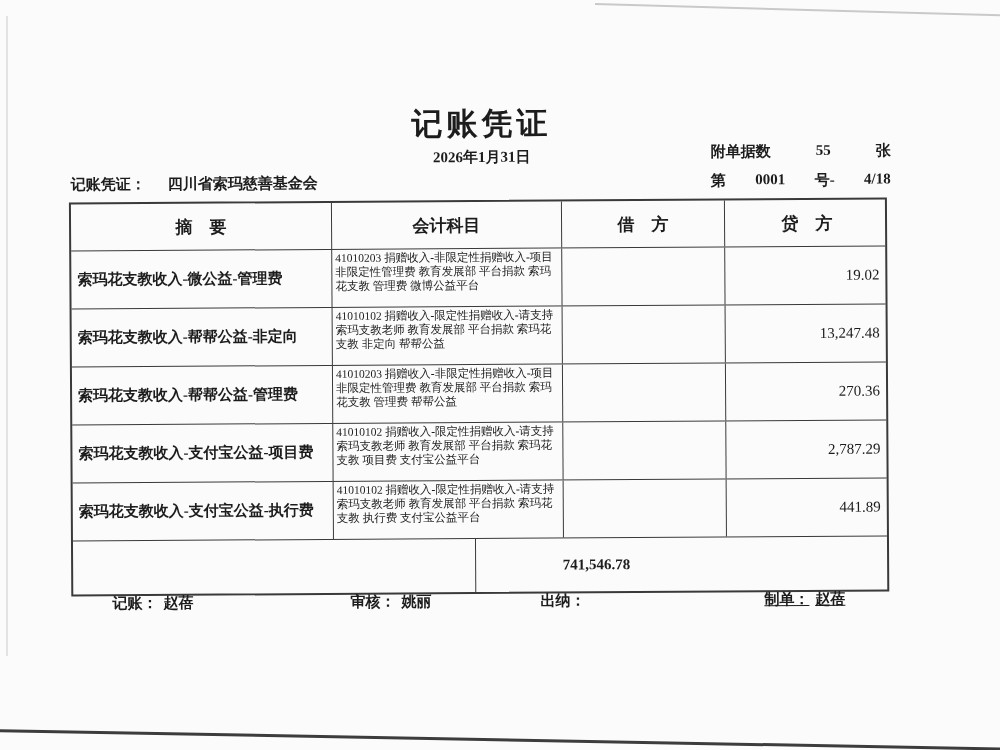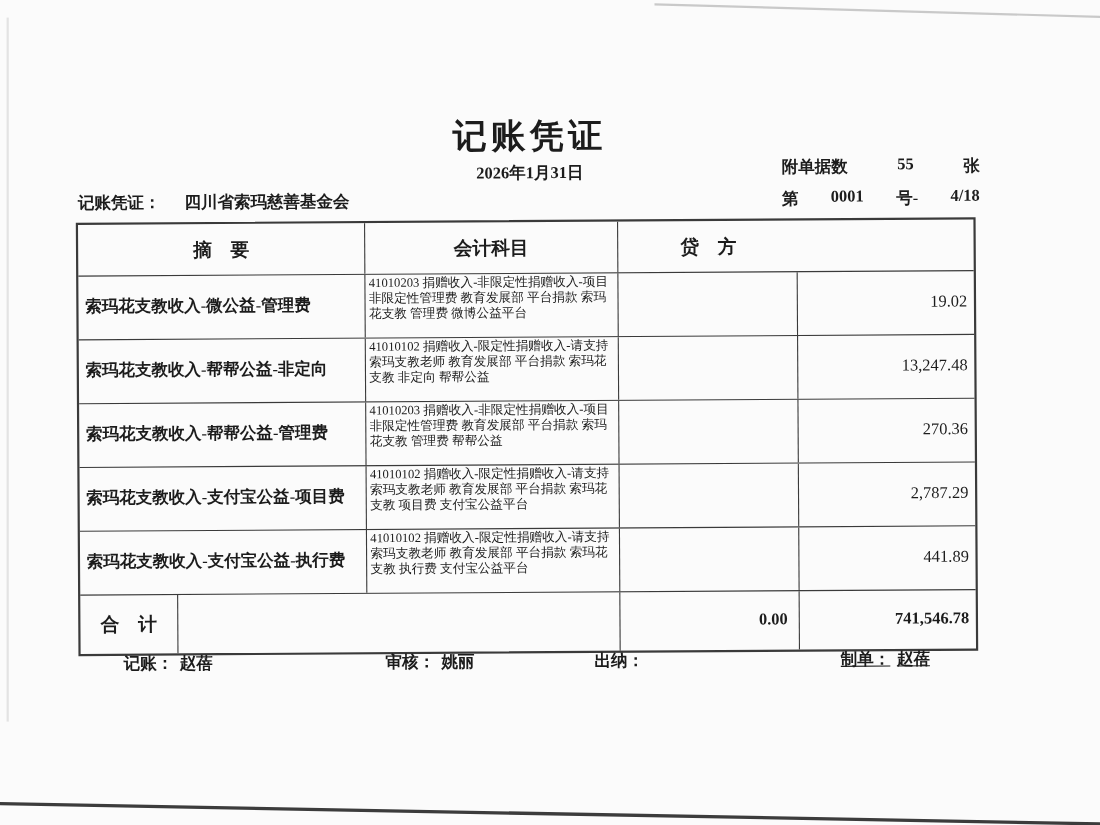--- a/index.html
+++ b/index.html
@@ -198,20 +198,21 @@
       <span>0001</span>
       <span>号-</span>
       <span>4/18</span>
     </div>
 
     <div class="vtable">
 
       <div class="vrow head-row">
         <div class="vcell c1">摘　要</div>
         <div class="vcell c2">会计科目</div>
+        <div class="vcell c3">借　方</div>
         <div class="vcell c4">贷　方</div>
       </div>
 
       <div class="vrow data-row">
         <div class="vcell c1 summary-cell">索玛花支教收入-微公益-管理费</div>
         <div class="vcell c2 account-cell">41010203 捐赠收入-非限定性捐赠收入-项目非限定性管理费 教育发展部 平台捐款 索玛花支教 管理费 微博公益平台</div>
         <div class="vcell c3 amount-cell"></div>
         <div class="vcell c4 amount-cell">19.02</div>
       </div>
 
@@ -237,23 +238,21 @@
       </div>
 
       <div class="vrow data-row">
         <div class="vcell c1 summary-cell">索玛花支教收入-支付宝公益-执行费</div>
         <div class="vcell c2 account-cell">41010102 捐赠收入-限定性捐赠收入-请支持索玛支教老师 教育发展部 平台捐款 索玛花支教 执行费 支付宝公益平台</div>
         <div class="vcell c3 amount-cell"></div>
         <div class="vcell c4 amount-cell">441.89</div>
       </div>
 
       <div class="vrow total-row">
-        <div class="vcell t1 total-label-cell">合　计</div>
         <div class="vcell t2"></div>
-        <div class="vcell c3 amount-cell">0.00</div>
         <div class="vcell c4 amount-cell">741,546.78</div>
       </div>
 
     </div>
 
     <div class="footer">
       <div class="sig sig-bookkeeper">
         <span>记账：</span><span class="sig-name">赵蓓</span>
       </div>
       <div class="sig sig-reviewer">

